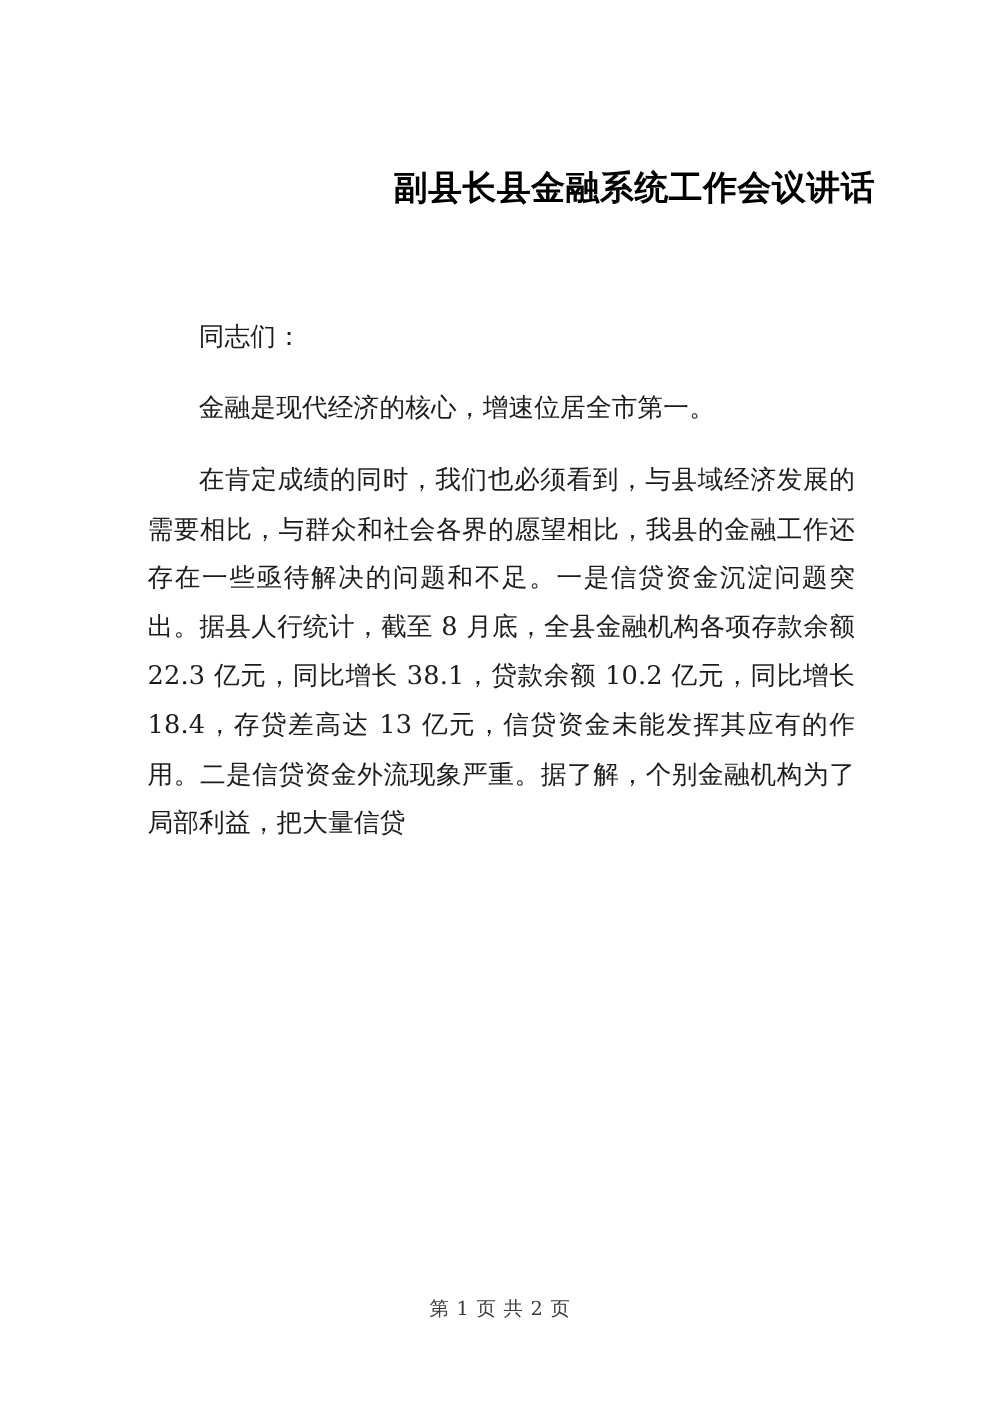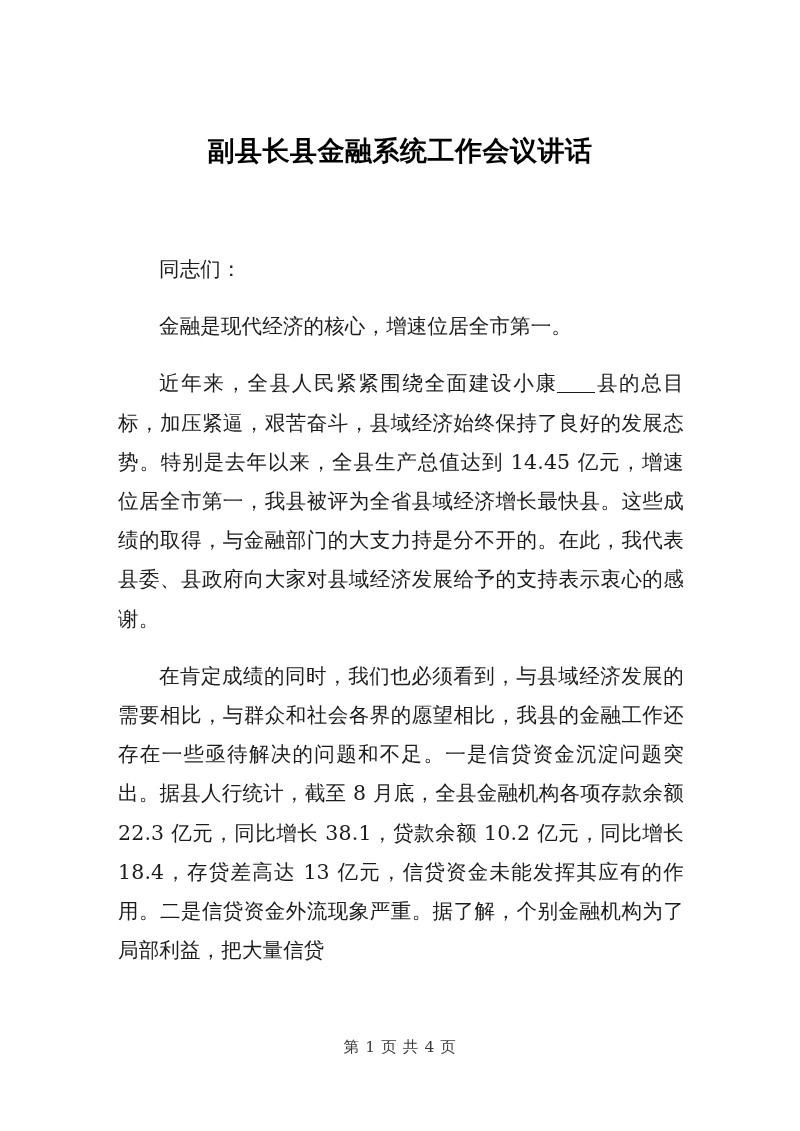--- a/index.html
+++ b/index.html
@@ -20,21 +20,21 @@
     position: absolute;
     inset: 0;
     background: #ffffff;
   }
 
   .doc-title {
     position: absolute;
     top: 132px;
     left: 100px;
     width: 600px;
-    text-align: center;
+    text-align: right;
     font-family: "DejaVu Sans", "Liberation Sans", sans-serif;
     font-weight: 700;
     font-size: 27px;
     letter-spacing: 0.5px;
     line-height: 38px;
     color: #000000;
     white-space: nowrap;
   }
 
   .doc-date {
@@ -93,20 +93,19 @@
 <div class="page">
 
   <div class="doc-title">副县长县金融系统工作会议讲话</div>
 
 
   <div class="body-block">
 
     <p class="para indent">同志们：</p>
 
     <p class="para indent">金融是现代经济的核心，增速位居全市第一。</p>
-    <p class="para indent">近年来，全县人民紧紧围绕全面建设小康<span class="blank-fill"></span>县的总目标，加压紧逼，艰苦奋斗，县域经济始终保持了良好的发展态势。特别是去年以来，全县生产总值达到 14.45 亿元，增速位居全市第一，我县被评为全省县域经济增长最快县。这些成绩的取得，与金融部门的大支力持是分不开的。在此，我代表县委、县政府向大家对县域经济发展给予的支持表示衷心的感谢。</p>
     <p class="para indent">在肯定成绩的同时，我们也必须看到，与县域经济发展的需要相比，与群众和社会各界的愿望相比，我县的金融工作还存在一些亟待解决的问题和不足。一是信贷资金沉淀问题突出。据县人行统计，截至 8 月底，全县金融机构各项存款余额 22.3 亿元，同比增长 38.1，贷款余额 10.2 亿元，同比增长 18.4，存贷差高达 13 亿元，信贷资金未能发挥其应有的作用。二是信贷资金外流现象严重。据了解，个别金融机构为了局部利益，把大量信贷</p>
 
   </div>
 
-  <div class="page-footer">第 1 页  共 4 页</div>
+  <div class="page-footer">第 1 页  共 2 页</div>
 
 </div>
 
 </body></html>

